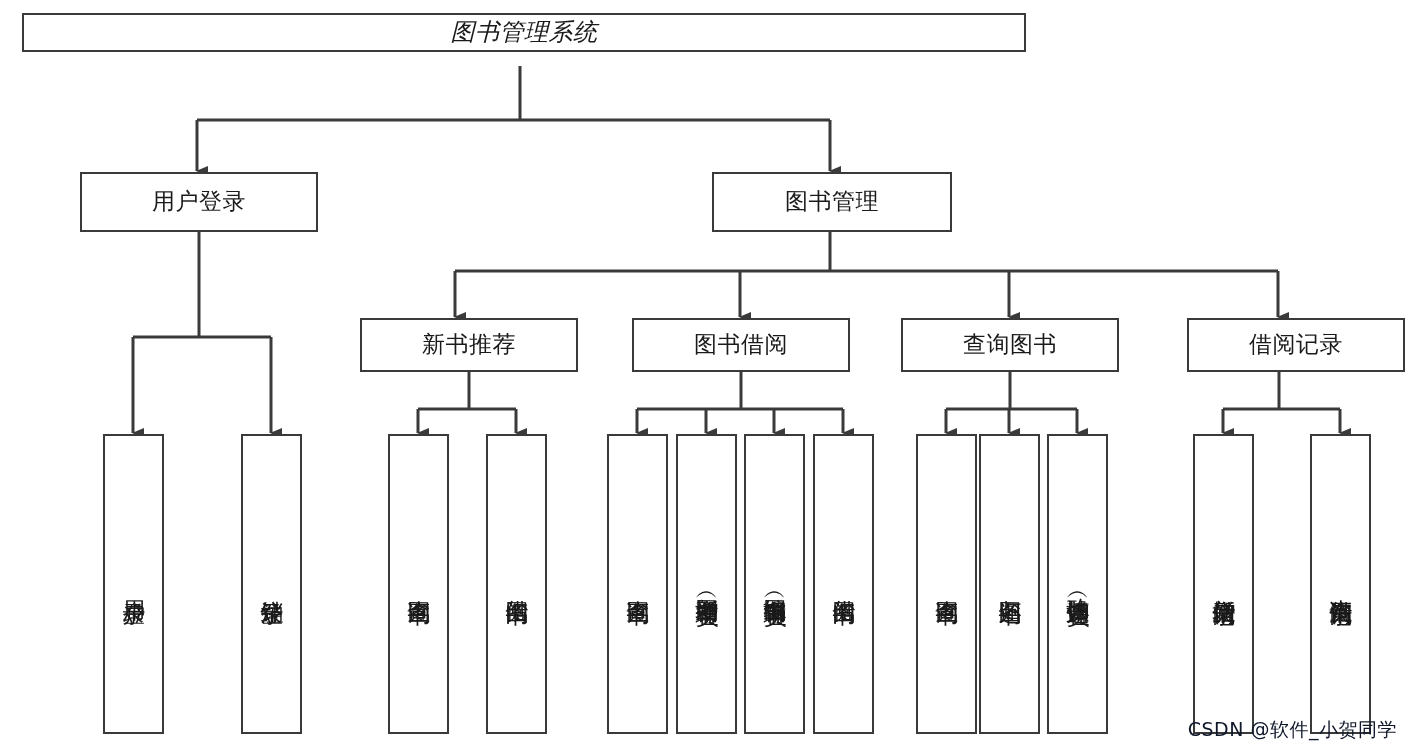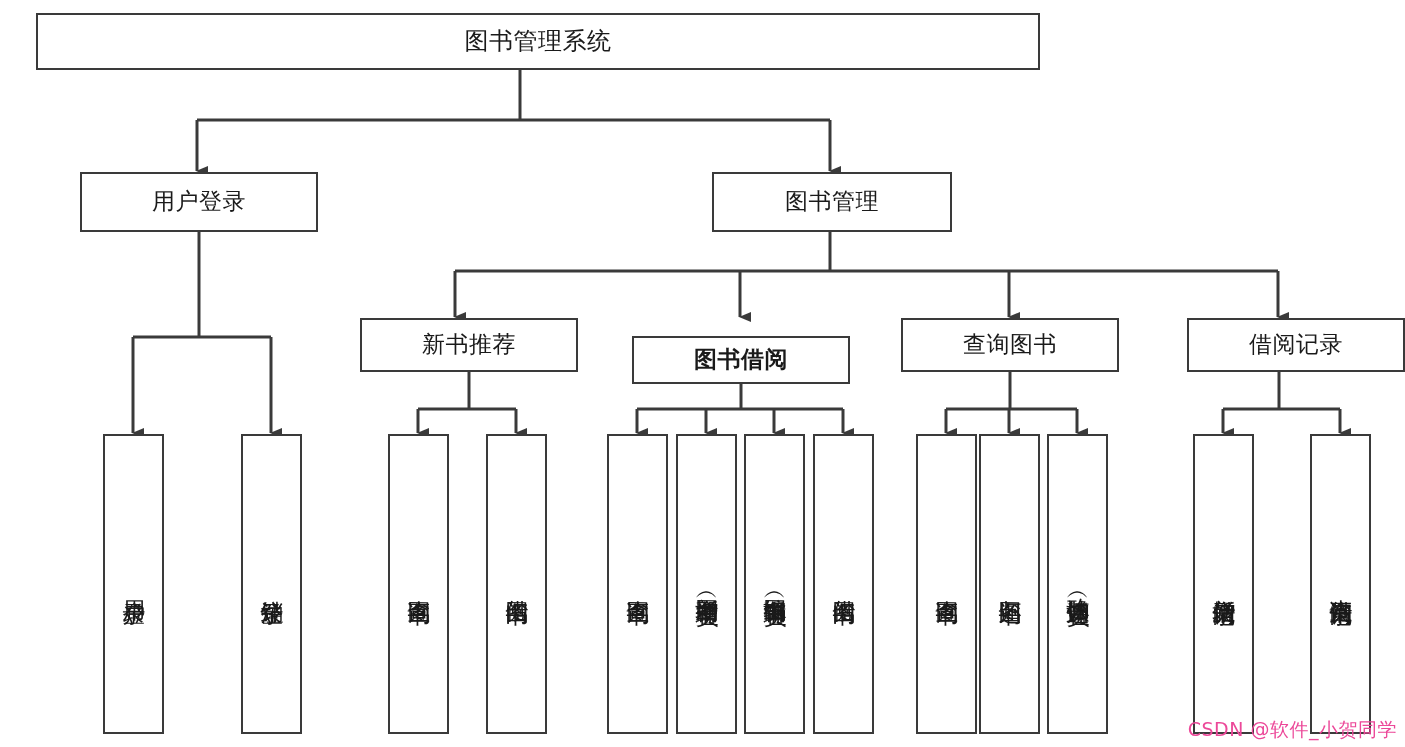--- a/index.html
+++ b/index.html
@@ -61,21 +61,21 @@
     writing-mode: vertical-rl;
     text-orientation: upright;
     white-space: nowrap;
     display: block;
   }
   #watermark {
     position: absolute;
     right: 8px;
     bottom: 4px;
     font-size: 19px;
-    color: #ec4899;
+    color: #0f172a;
     z-index: 3;
     white-space: nowrap;
     letter-spacing: 0.5px;
   }
 </style>
 </head>
 <body>
 
 <div id="canvas">
 
@@ -116,31 +116,31 @@
         <path d="M 1009 409 L 1009 433" marker-end="url(#arrow)"></path>
         <path d="M 1077 409 L 1077 433" marker-end="url(#arrow)"></path>
         <path d="M 1279 372 L 1279 409"></path>
         <path d="M 1223 409 L 1340 409"></path>
         <path d="M 1223 409 L 1223 433" marker-end="url(#arrow)"></path>
         <path d="M 1340 409 L 1340 433" marker-end="url(#arrow)"></path>
       </g>
   </svg>
 
   <div id="nodes-layer">
-    <div class="node root horizontal" style="left: 36px; top: 13px; width: 1004px; height: 57px;">图书管理系统</div>
+    <div class="node root horizontal" style="left: 22px; top: 13px; width: 1004px; height: 39px; font-style: italic;">图书管理系统</div>
   <div class="node horizontal" style="left: 80px; top: 172px; width: 238px; height: 60px;">
         <span>用户登录</span>
       </div>
       <div class="node horizontal" style="left: 712px; top: 172px; width: 240px; height: 60px;">
         <span>图书管理</span>
       </div>
       <div class="node horizontal" style="left: 360px; top: 318px; width: 218px; height: 54px;">
         <span>新书推荐</span>
       </div>
-      <div class="node horizontal" style="left: 632px; top: 336px; width: 218px; height: 48px; font-weight: bold;">
+      <div class="node horizontal" style="left: 632px; top: 318px; width: 218px; height: 54px;">
         <span>图书借阅</span>
       </div>
       <div class="node horizontal" style="left: 901px; top: 318px; width: 218px; height: 54px;">
         <span>查询图书</span>
       </div>
       <div class="node horizontal" style="left: 1170px; top: 318px; width: 218px; height: 54px; margin-left: 17px;">
         <span>借阅记录</span>
       </div>
       <div class="node vertical" style="left: 103px; top: 434px; width: 61px; height: 300px;">
         <span class="vtext">用户登录</span>

